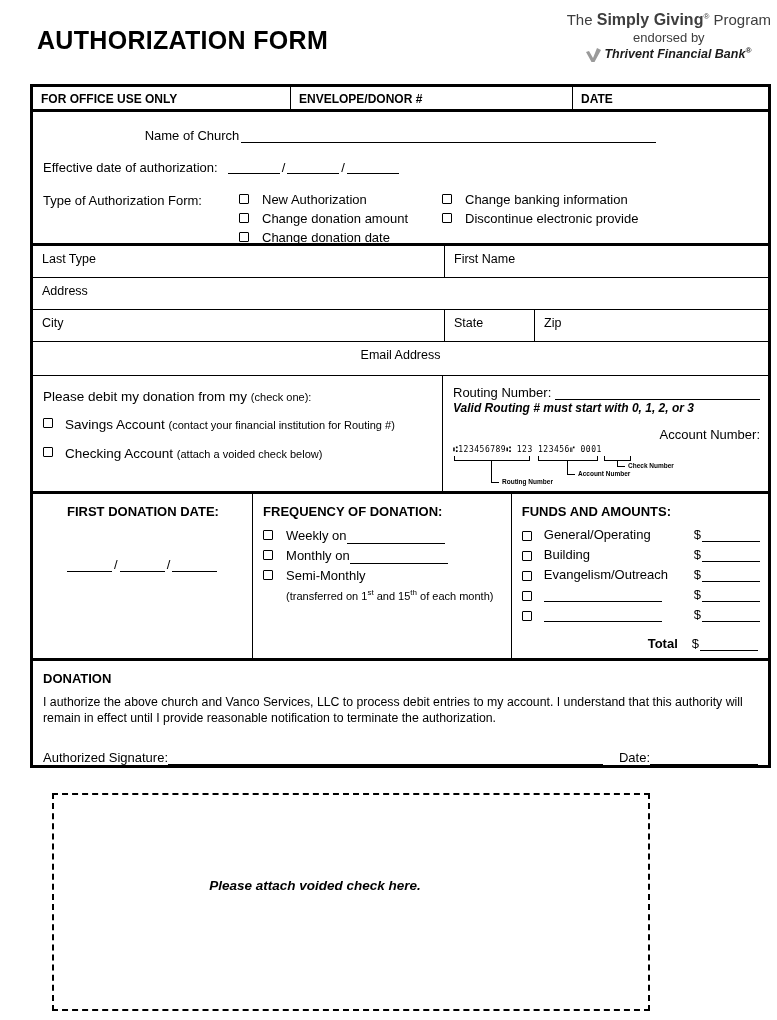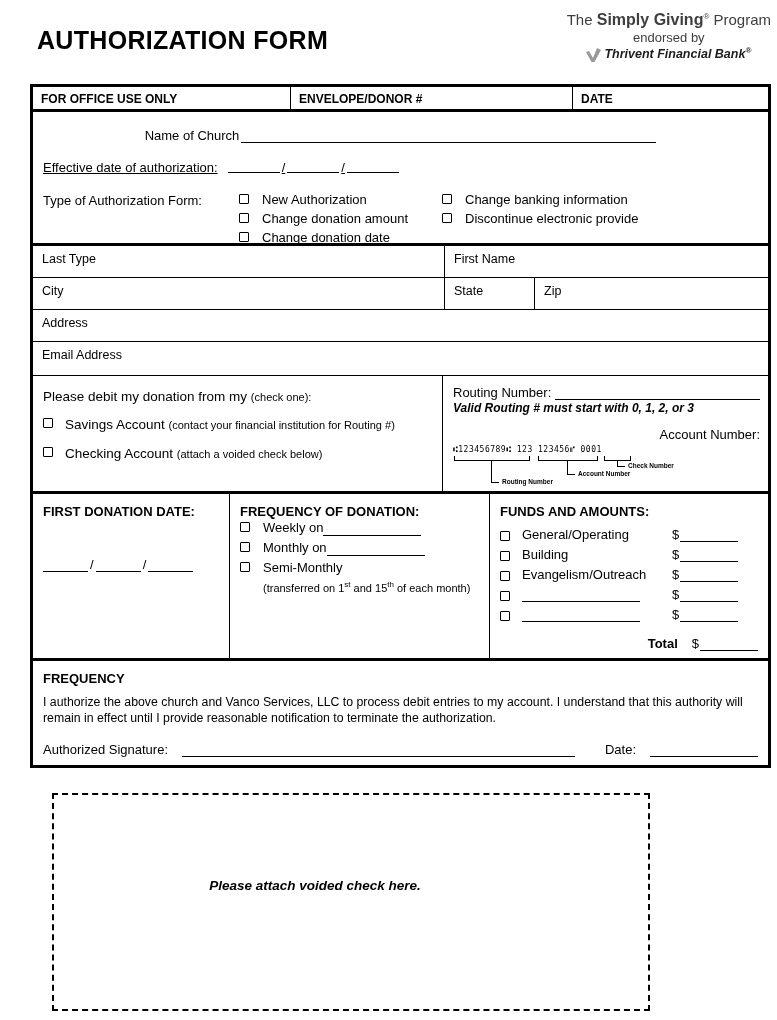--- a/index.html
+++ b/index.html
@@ -29,33 +29,33 @@
   .row-office .cell { padding: 5px 8px; }
   .oc1 { width: 258px; border-right: 1.5px solid #000; }
   .oc2 { width: 282px; border-right: 1.5px solid #000; }
   .oc3 { flex: 1; }
   
   .sec-church { height: 134px; border-bottom: 3px solid #000; padding: 16px 10px 0 10px; font-size: 13px; }
   .line-flex { display: flex; align-items: flex-end; justify-content: center; }
   .fill { display: inline-block; border-bottom: 1px solid #000; height: 13px; }
   .fill.grow { flex: 1; }
   .church-name-fill { width: 415px; margin-left: 2px; }
-  .effective-line { margin-top: 17px; display: flex; align-items: flex-start; gap: 2px; text-decoration: underline; }
+  .effective-line { margin-top: 17px; display: flex; align-items: center; gap: 2px; }
   .date-fill { width: 52px; }
   .type-row { margin-top: 18px; display: flex; font-size: 13px; }
   .type-label { width: 196px; }
   .cb { display: inline-block; width: 10px; height: 10px; border: 1.5px solid #000; border-radius: 1px; flex: none; margin-top: 1px; }
   .cb-item { display: flex; gap: 13px; margin-bottom: 4px; align-items: flex-start; line-height: 1.15; }
   .type-col1 { width: 203px; }
   .type-col2 { flex: 1; }
   
   .p-row { display: flex; font-size: 12.5px; border-bottom: 1.5px solid #000; }
   .p-row:last-child { border-bottom: none; }
   .p-cell { padding: 6px 9px 0 9px; }
-  .r-last { height: 32px; } .r-addr { height: 32px; } .r-city { height: 32px; } .r-email { height: 34px; }
+  .r-last { height: 32px; } .r-addr { height: 32px; } .r-city { height: 32px; } .r-email { height: 34px; text-align: center; }
   .pc-left { width: 412px; border-right: 1.5px solid #000; }
   .pc-state { width: 90px; border-right: 1.5px solid #000; }
   .pc-rest { flex: 1; }
   
   .sec-debit { display: flex; height: 118px; border-bottom: 3px solid #000; }
   .debit-left { width: 410px; border-right: 1.5px solid #000; padding: 13px 8px 0 10px; font-size: 13.5px; }
   .small-note { font-size: 11px; }
   .debit-left .cb-item { margin-top: 13px; gap: 12px; }
   .debit-right { flex: 1; padding: 9px 8px 0 10px; font-size: 13px; }
   .routing-note { font-weight: bold; font-style: italic; font-size: 12px; margin-top: 1px; }
@@ -69,46 +69,46 @@
   .br-check { left: 151px; width: 27px; }
   .stem { position: absolute; border-left: 1px solid #000; border-bottom: 1px solid #000; width: 8px; }
   .st-check { left: 164px; top: 16px; height: 6px; }
   .st-account { left: 114px; top: 16px; height: 14px; }
   .st-routing { left: 38px; top: 16px; height: 22px; }
   .micr-label { position: absolute; font-size: 6.5px; font-weight: bold; white-space: nowrap; }
   .ml-check { left: 175px; top: 17px; }
   .ml-account { left: 125px; top: 25px; }
   .ml-routing { left: 49px; top: 33px; }
   
-  .sec-donation { display: flex; height: 167px; border-bottom: 3px solid #000; }
+  .sec-donation { display: flex; height: 167px; border-bottom: 3px solid #000; padding-left: 24px; }
   .don-col { padding: 10px 8px 0 10px; }
   .don-head { font-size: 13px; font-weight: bold; }
   .col-firstdate { width: 197px; border-right: 1.5px solid #000; }
   .col-freq { width: 260px; border-right: 1.5px solid #000; }
   .col-funds { flex: 1; }
   .firstdate-fills { margin-top: 38px; display: flex; align-items: flex-end; gap: 2px; font-size: 13px; }
   .fd-fill { width: 45px; }
-  .freq-list { margin-top: 2px; font-size: 13px; }
+  .freq-list { margin-top: 10px; font-size: 13px; }
   .freq-list .cb-item { margin-bottom: 5px; }
   .freq-fill { width: 98px; }
   .semi-note { font-size: 11px; margin: -1px 0 0 23px; }
   .funds-list { margin-top: 8px; font-size: 13px; }
   .fund-row { display: flex; align-items: flex-end; margin-bottom: 5px; }
   .fund-row .cb { margin-right: 12px; margin-bottom: 1px; }
   .fund-name { width: 150px; }
   .fund-blank { width: 118px; margin-right: 32px; }
   .amt { display: flex; align-items: flex-end; }
   .amt-fill { width: 58px; margin-left: 1px; }
   .total-row { display: flex; justify-content: flex-end; align-items: flex-end; margin-top: 14px; font-size: 13px; padding-right: 2px; }
   .total-label { font-weight: bold; margin-right: 14px; }
   
   .sec-agreement { padding: 10px 10px 0 10px; height: 104px; }
   .agr-head { font-size: 13px; font-weight: bold; }
   .agr-body { font-size: 12.3px; margin-top: 9px; line-height: 1.3; }
-  .sig-row { display: flex; align-items: flex-end; margin-top: 15px; font-size: 13px; gap: 14px; }
+  .sig-row { display: flex; align-items: flex-end; margin-top: 23px; font-size: 13px; gap: 0; }
   .sig-fill { flex: 1; max-width: 440px; }
   .date2-fill { width: 108px; }
   .sig-date-label { margin-left: 16px; }
   
   .attach-box {
     position: absolute; left: 52px; top: 793px; width: 598px; height: 218px;
     border: 2px dashed #000;
     display: flex; align-items: center; justify-content: center;
   }
   .attach-text { font-size: 13.5px; font-weight: bold; font-style: italic; transform: translate(-36px, -17px); }
@@ -180,27 +180,27 @@
               <span>Discontinue electronic provide</span>
             </div>
         </div>
       </div>
     </div>
 
     <div class="p-row r-last">
       <div class="p-cell pc-left">Last Type</div>
       <div class="p-cell pc-rest">First Name</div>
     </div>
+    <div class="p-row r-addr">
+      <div class="p-cell pc-rest">Address</div>
+    </div>
     <div class="p-row r-city">
       <div class="p-cell pc-left">City</div>
       <div class="p-cell pc-state">State</div>
       <div class="p-cell pc-rest">Zip</div>
-    </div>
-    <div class="p-row r-addr">
-      <div class="p-cell pc-rest">Address</div>
     </div>
     <div class="p-row r-email">
       <div class="p-cell pc-rest">Email Address</div>
     </div>
 
     <div class="sec-debit">
       <div class="debit-left">
         <div><span>Please debit my donation from my </span><span class="small-note">(check one):</span></div>
         <div class="cb-item">
             <span class="cb"></span>
@@ -319,21 +319,21 @@
             <span class="amt">
                 <span>$</span>
                 <span class="fill amt-fill"></span>
               </span>
           </div>
         </div>
       </div>
     </div>
 
     <div class="sec-agreement">
-      <div class="agr-head">FREQUENCY</div>
+      <div class="agr-head">DONATION</div>
       <div class="agr-body">I authorize the above church and Vanco Services, LLC to process debit entries to my account.  I understand that this authority will remain in effect until I provide reasonable notification to terminate the authorization.</div>
       <div class="sig-row">
         <span>Authorized Signature:</span>
         <span class="fill sig-fill"></span>
         <span class="sig-date-label">Date:</span>
         <span class="fill date2-fill"></span>
       </div>
     </div>
 
   </div>

